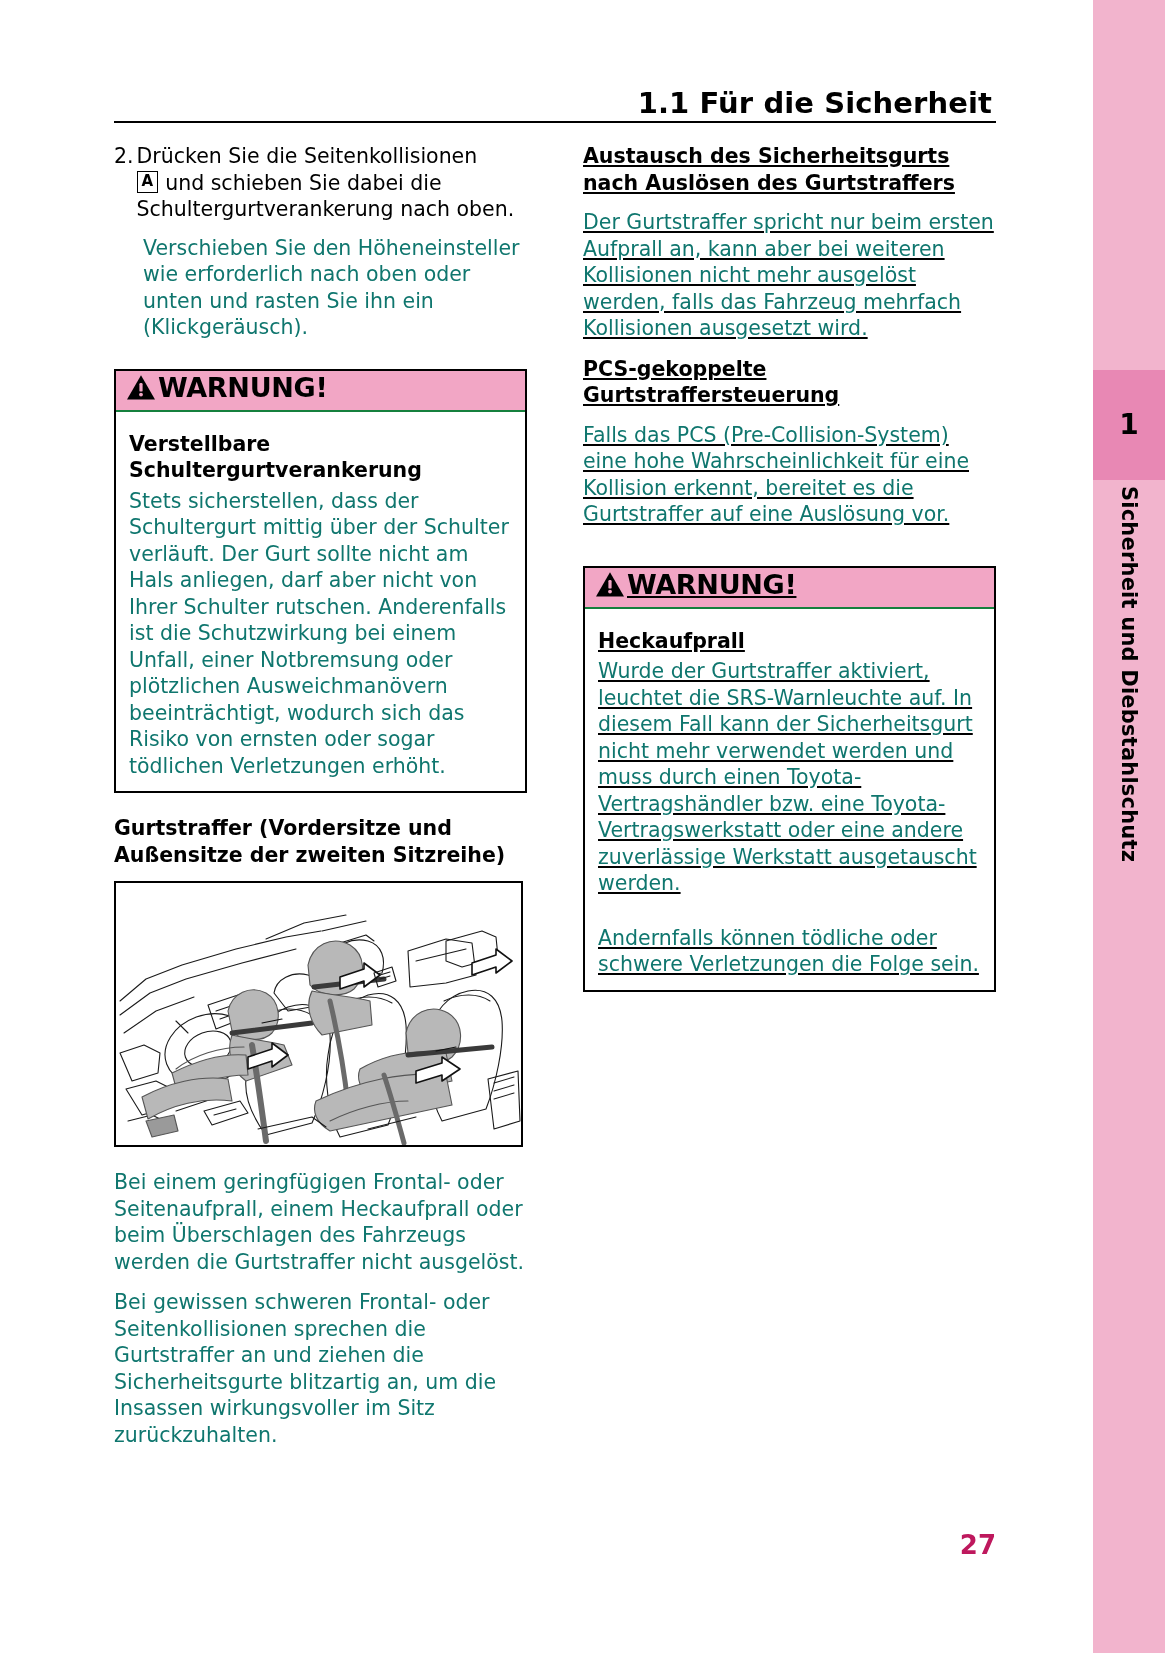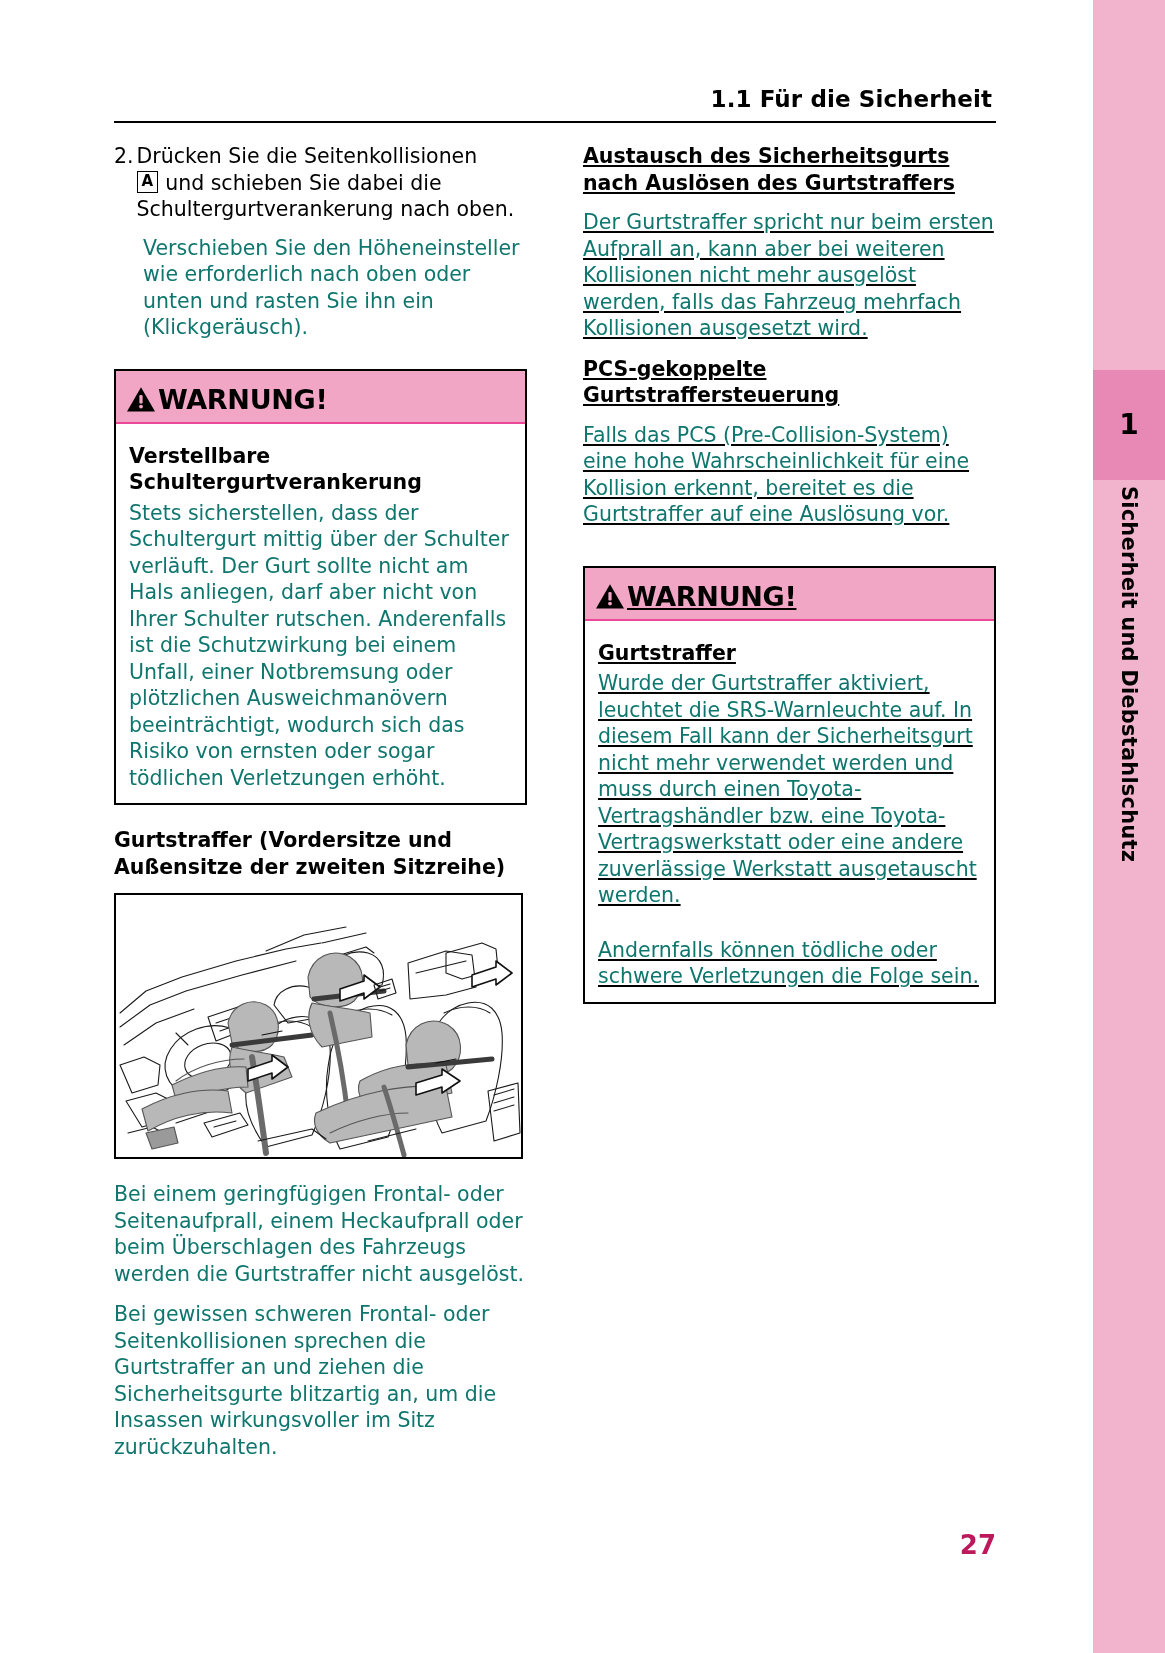--- a/index.html
+++ b/index.html
@@ -67,21 +67,21 @@
 
   
   .page-header {
     position: absolute;
     top: 86px;
     left: 114px;
     width: 882px;
     text-align: right;
   }
   .page-header .title {
-    font-size: 23px;
+    font-size: 29px;
     font-weight: 700;
     letter-spacing: 0.1px;
     color: #000;
     display: inline-block;
     padding-right: 4px;
   }
   .header-rule {
     position: absolute;
     top: 121px;
     left: 114px;
@@ -145,24 +145,24 @@
   }
 
   
   .warning-box {
     border: 2px solid #000;
     margin: 6px 0 22px 0;
     background: #fff;
   }
   .warning-head {
     background: #f2a6c5;
-    border-bottom: 2px solid #ec4899;
+    border-bottom: 2px solid #15803d;
     display: flex;
     align-items: center;
-    padding: 12px 10px 5px 10px;
+    padding: 0 10px 5px 10px;
     height: 34px;
     box-sizing: content-box;
   }
   .warn-tri {
     flex: 0 0 auto;
     width: 30px;
     height: 27px;
     margin-right: 2px;
     display: block;
   }
@@ -368,21 +368,21 @@
     <div class="warning-box">
       <div class="warning-head">
         <svg class="warn-tri" viewBox="0 0 30 27">
           <path d="M15 1.2 L29 25.6 L1 25.6 Z" fill="#000"></path>
           <rect x="13.4" y="9" width="3.2" height="8.6" rx="1.2" fill="#f2a6c5"></rect>
           <circle cx="15" cy="20.6" r="1.9" fill="#f2a6c5"></circle>
         </svg>
         <span class="warning-title">WARNUNG!</span>
       </div>
       <div class="warning-body">
-        <div class="h-sub">Gurtstraffer</div>
+        <div class="h-sub">Heckaufprall</div>
         <p>Wurde der Gurtstraffer aktiviert, leuchtet die SRS-Warnleuchte auf. In diesem Fall kann der Sicherheitsgurt nicht mehr verwendet werden und muss durch einen Toyota-Vertragshändler bzw. eine Toyota-Vertragswerkstatt oder eine andere zuverlässige Werkstatt ausgetauscht werden.</p>
         <p>Andernfalls können tödliche oder schwere Verletzungen die Folge sein.</p>
       </div>
     </div>
   </div>
 
   <div class="page-number">27</div>
 
 </div>
 

